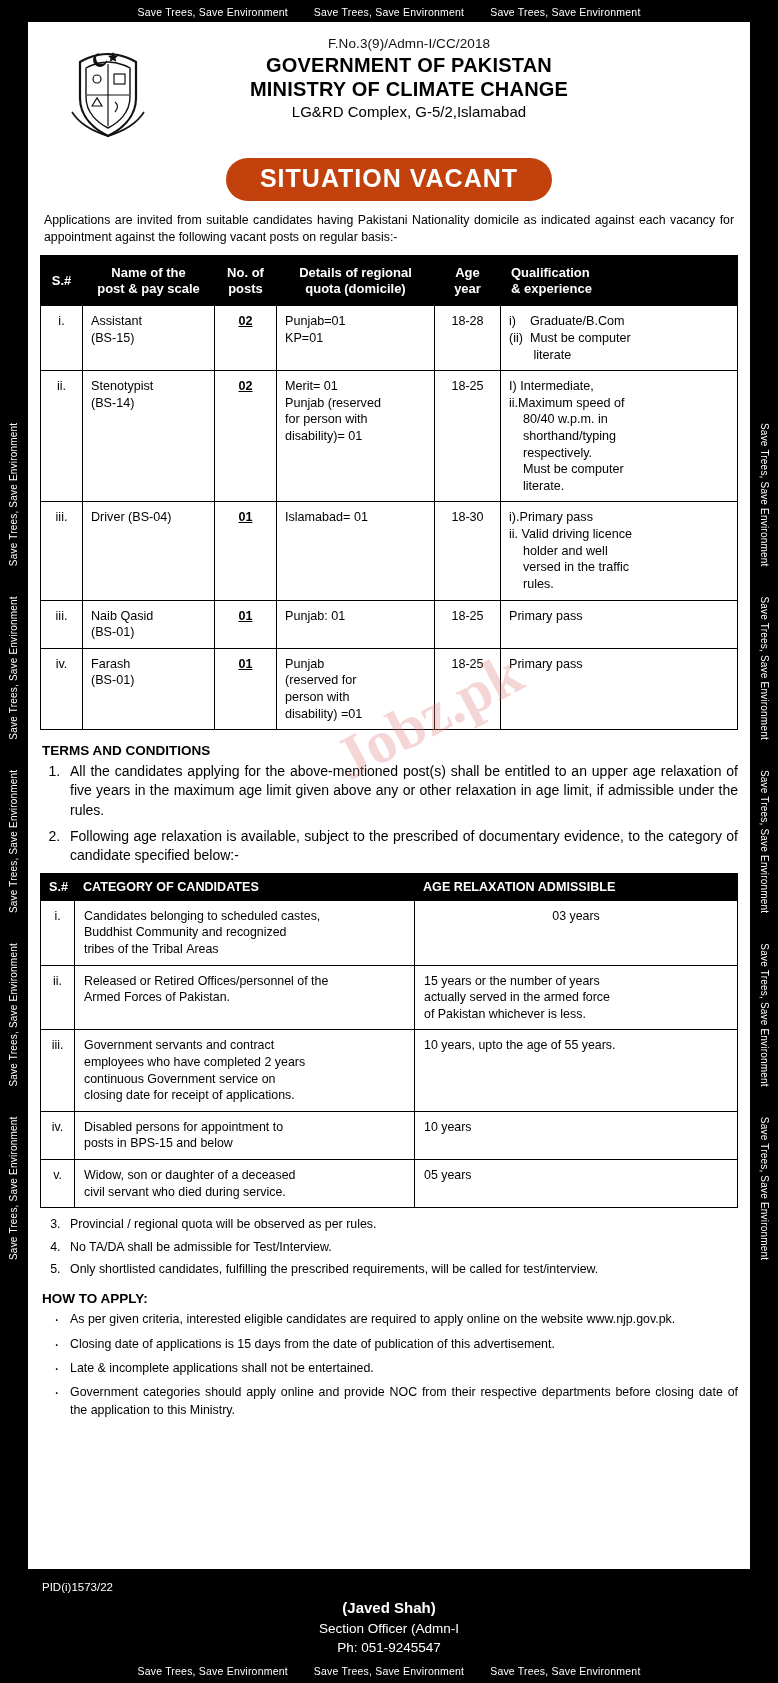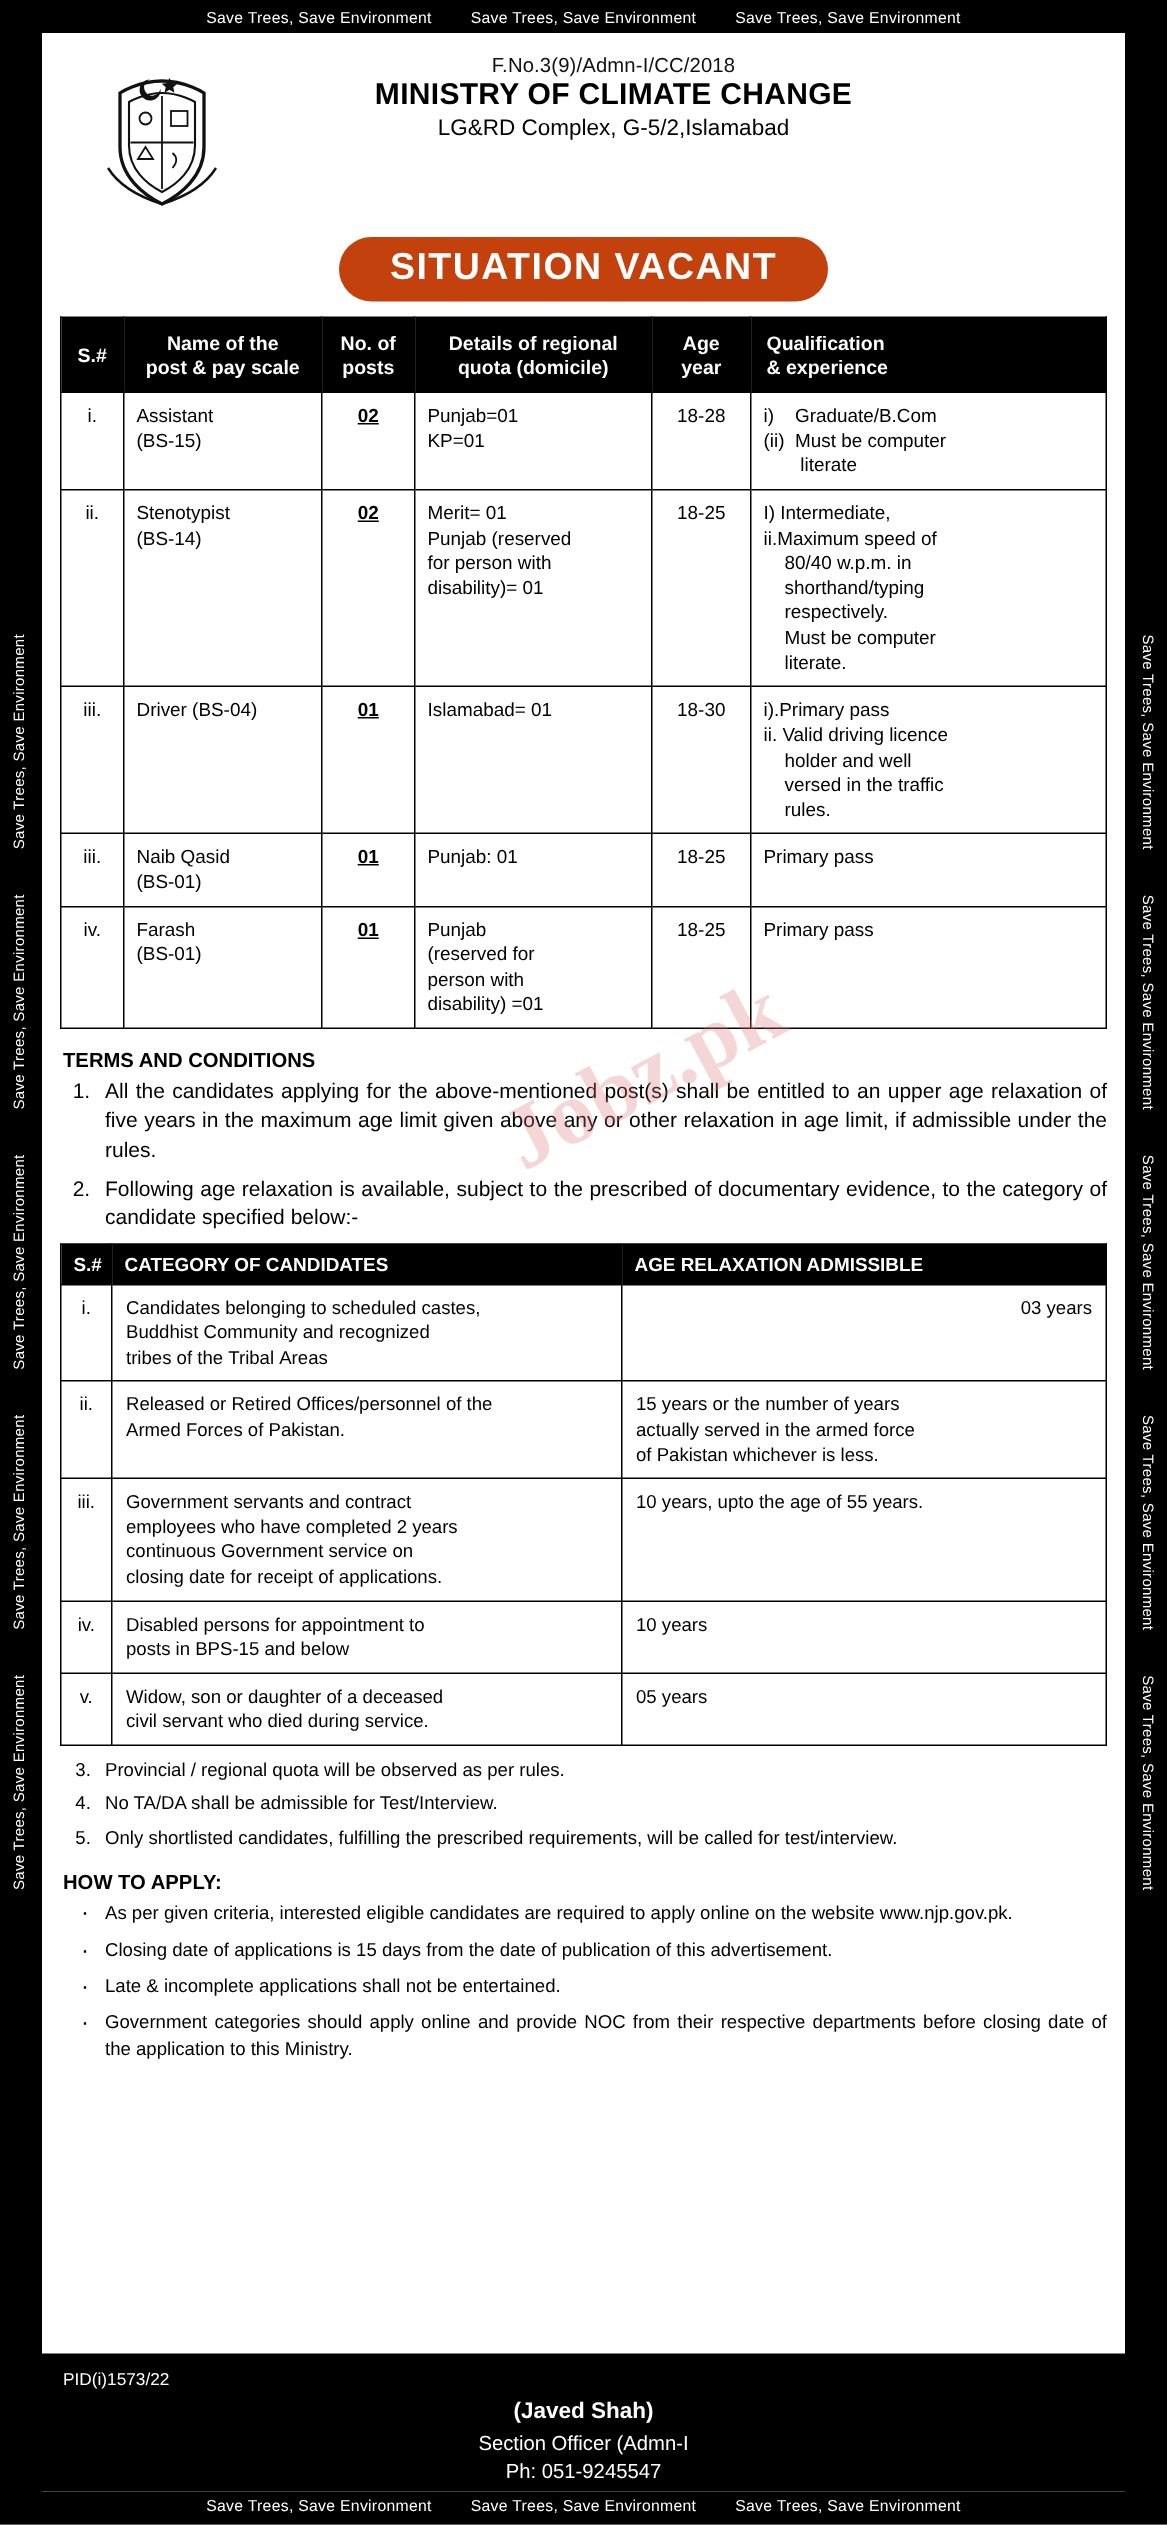--- a/index.html
+++ b/index.html
@@ -153,29 +153,31 @@
           <rect x="48" y="24" width="11" height="10" fill="none" stroke="#111" stroke-width="1.2"></rect>
           <path d="M26 56 l5 -8 5 8 z" fill="none" stroke="#111" stroke-width="1.2"></path>
           <path d="M49 52 q5 4 0 10" fill="none" stroke="#111" stroke-width="1.2"></path>
           <path d="M34 3 a7 7 0 1 0 7 6 a5.5 5.5 0 1 1 -7 -6 z" fill="#111"></path>
           <path d="M47 2 l1.6 3.4 3.6 .4 -2.7 2.4 .8 3.6 -3.3 -1.9 -3.3 1.9 .8 -3.6 -2.7 -2.4 3.6 -.4 z" fill="#111"></path>
           <path d="M6 62 q10 16 36 24" fill="none" stroke="#111" stroke-width="1.6"></path>
           <path d="M78 62 q-10 16 -36 24" fill="none" stroke="#111" stroke-width="1.6"></path>
         </svg>
         <div class="hdr-text">
           <div class="fno">F.No.3(9)/Admn-I/CC/2018</div>
+          <div class="gov">GOVERNMENT OF PAKISTAN</div>
           <div class="min">MINISTRY OF CLIMATE CHANGE</div>
           <div class="addr">LG&amp;RD Complex, G-5/2,Islamabad</div>
         </div>
       </div>
 
       <div class="sv-wrap">
         <div class="sv">SITUATION VACANT</div>
       </div>
 
+      <div class="intro">Applications are invited from suitable candidates having Pakistani Nationality domicile as indicated against each vacancy for appointment against the following vacant posts on regular basis:-</div>
 
       <table class="t1">
         <colgroup>
           <col style="width:42px">
             <col style="width:132px">
             <col style="width:62px">
             <col style="width:158px">
             <col style="width:66px">
             <col>
         </colgroup>
@@ -249,21 +251,21 @@
           <tr>
             <th>S.#</th>
             <th>CATEGORY OF CANDIDATES</th>
             <th class="ctr">AGE RELAXATION ADMISSIBLE</th>
           </tr>
         </thead>
         <tbody id="relax-body">
             <tr>
               <td class="idx">i.</td>
               <td>Candidates&nbsp;belonging&nbsp;to&nbsp;scheduled&nbsp;castes,<br>Buddhist&nbsp;Community&nbsp;and&nbsp;recognized<br>tribes&nbsp;of&nbsp;the&nbsp;Tribal&nbsp;Areas</td>
-              <td style="text-align:right;">03&nbsp;years</td>
+              <td style="text-align:center;">03&nbsp;years</td>
             </tr>
             <tr>
               <td class="idx">ii.</td>
               <td>Released&nbsp;or&nbsp;Retired&nbsp;Offices/personnel&nbsp;of&nbsp;the<br>Armed&nbsp;Forces&nbsp;of&nbsp;Pakistan.</td>
               <td style="">15&nbsp;years&nbsp;or&nbsp;the&nbsp;number&nbsp;of&nbsp;years<br>actually&nbsp;served&nbsp;in&nbsp;the&nbsp;armed&nbsp;force<br>of&nbsp;Pakistan&nbsp;whichever&nbsp;is&nbsp;less.</td>
             </tr>
             <tr>
               <td class="idx">iii.</td>
               <td>Government&nbsp;servants&nbsp;and&nbsp;contract<br>employees&nbsp;who&nbsp;have&nbsp;completed&nbsp;2&nbsp;years<br>continuous&nbsp;Government&nbsp;service&nbsp;on<br>closing&nbsp;date&nbsp;for&nbsp;receipt&nbsp;of&nbsp;applications.</td>
               <td style="">10&nbsp;years,&nbsp;upto&nbsp;the&nbsp;age&nbsp;of&nbsp;55&nbsp;years.</td>

